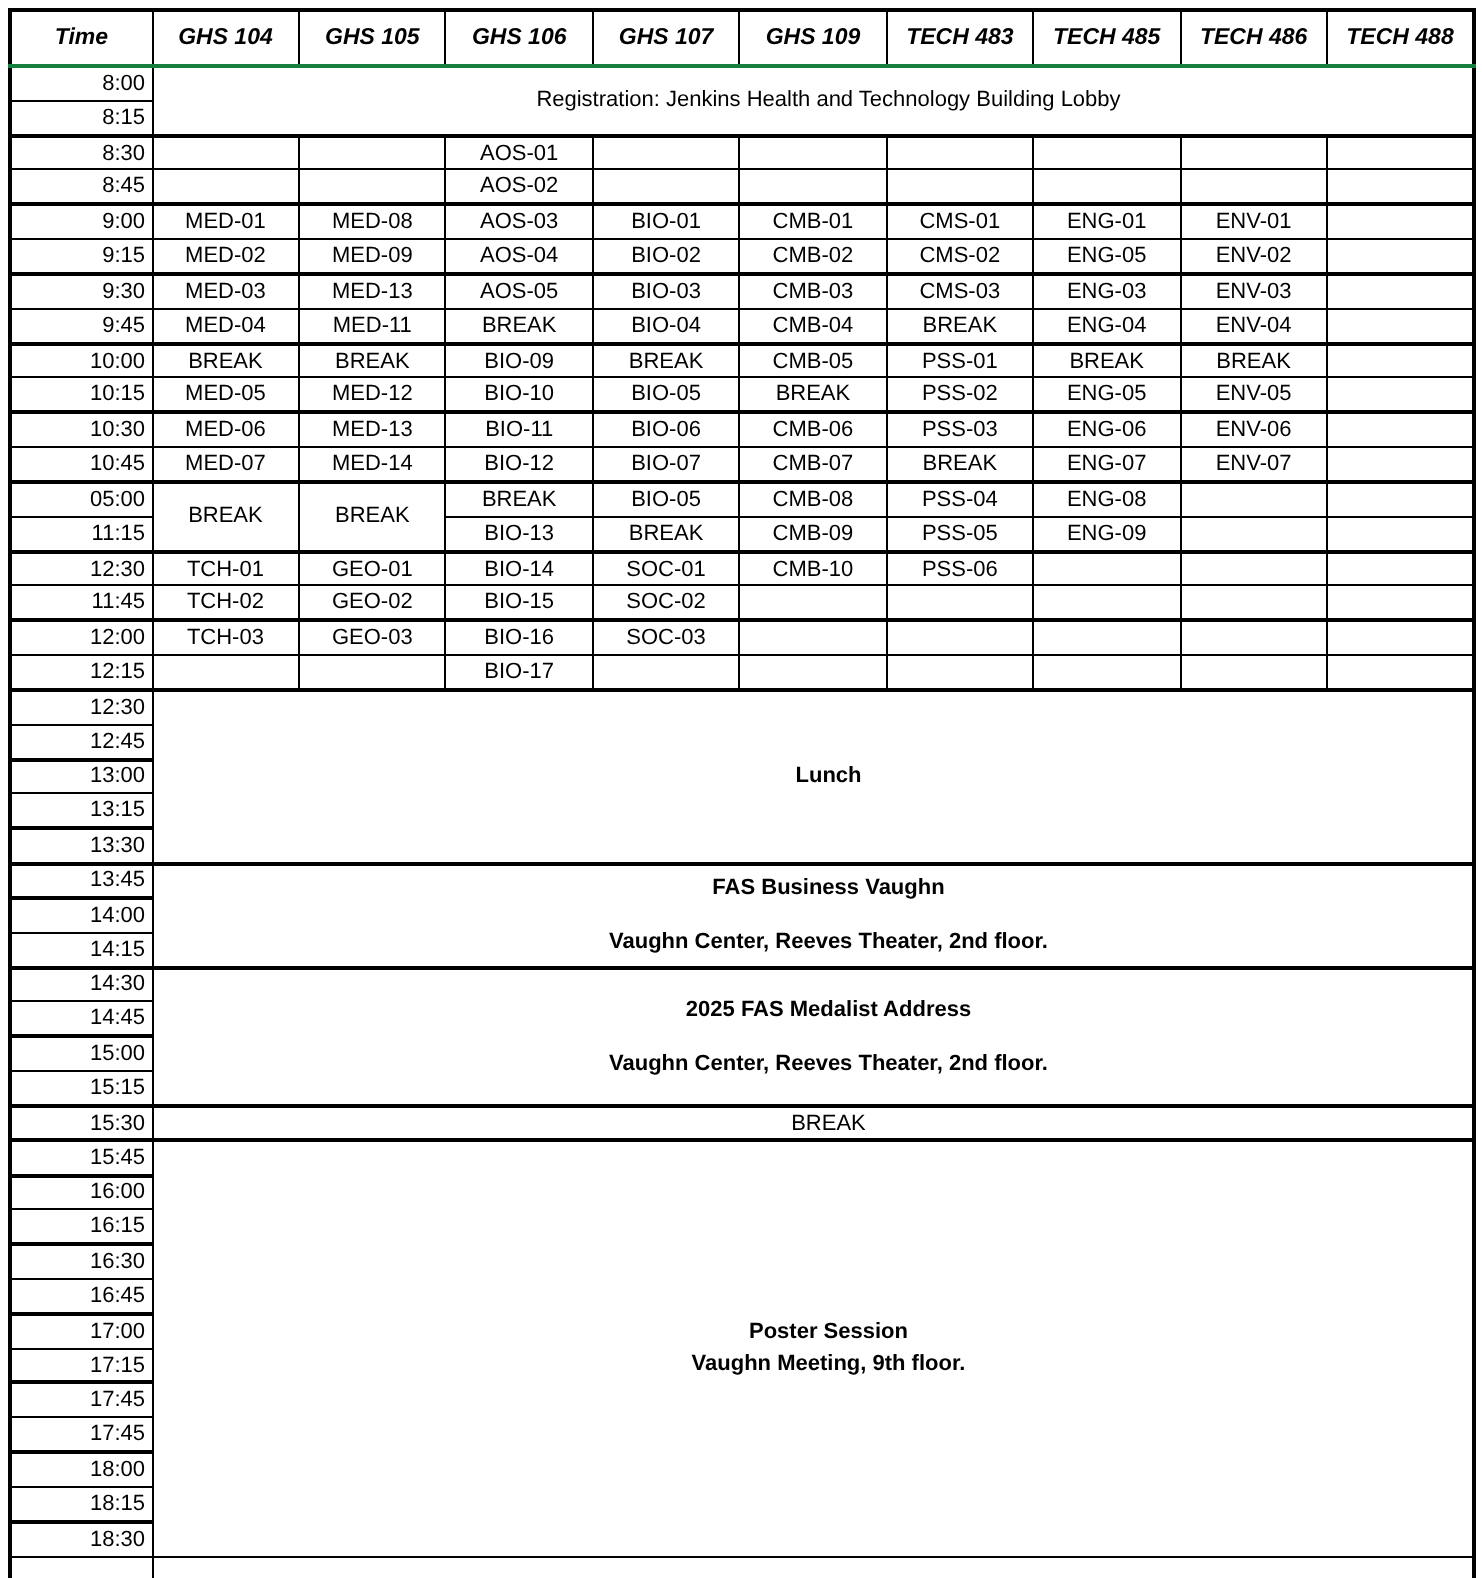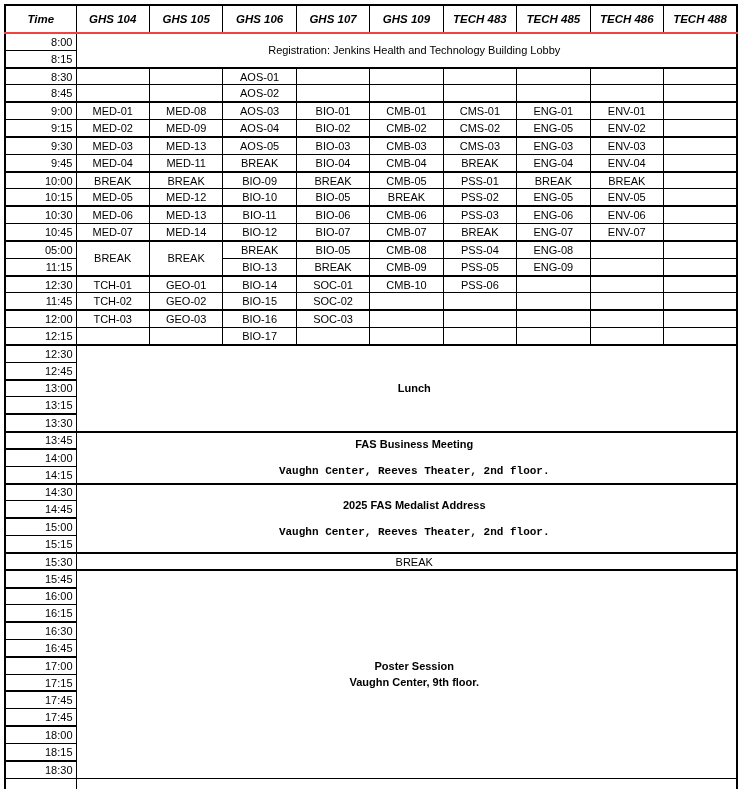--- a/index.html
+++ b/index.html
@@ -26,21 +26,21 @@
     white-space: nowrap;
     color: #000;
   }
 
   thead tr { height: 28px; }
   thead th {
     font-size: 11.5px;
     font-weight: bold;
     font-style: italic;
     text-align: center;
-    border-bottom: 2px solid #ef4444;
+    border-bottom: 2px solid #15803d;
   }
 
   tbody tr { height: 17.34px; }
   tbody tr.thick > td { border-top-width: 2px; }
 
   td.time {
     text-align: right;
     padding-right: 3px;
     font-size: 11px;
     vertical-align: middle;
@@ -57,21 +57,21 @@
     white-space: normal;
   }
   td.block.bold { font-weight: bold; }
   td.block .lines {
     display: flex;
     flex-direction: column;
     align-items: center;
     justify-content: center;
     padding-left: 16px;
   }
-  td.block.gap .line + .line { margin-top: 15px; font-family: Liberation Mono, monospace; }
+  td.block.gap .line + .line { margin-top: 15px; }
   td.block.nogap .line + .line { margin-top: 4px; }
 </style>
 </head>
 <body>
 
 <div class="sheet">
   <table class="schedule">
     <colgroup>
       <col class="time-col">
       <col>
@@ -317,21 +317,21 @@
         <tr>
           <td class="time">13:15</td>
         </tr>
         <tr class="thick">
           <td class="time">13:30</td>
         </tr>
         <tr class="thick">
           <td class="time">13:45</td>
           <td class="block bold gap" colspan="9" rowspan="3">
             <div class="lines">
-              <div class="line">FAS Business Meeting</div>
+              <div class="line">FAS Business Vaughn</div>
               <div class="line">Vaughn Center, Reeves Theater, 2nd floor.</div>
             </div>
           </td>
         </tr>
         <tr class="thick">
           <td class="time">14:00</td>
         </tr>
         <tr>
           <td class="time">14:15</td>
         </tr>
@@ -359,21 +359,21 @@
             <div class="lines">
               <div class="line">BREAK</div>
             </div>
           </td>
         </tr>
         <tr class="thick">
           <td class="time">15:45</td>
           <td class="block bold nogap" colspan="9" rowspan="12">
             <div class="lines">
               <div class="line">Poster Session</div>
-              <div class="line">Vaughn Center, 9th floor.</div>
+              <div class="line">Vaughn Meeting, 9th floor.</div>
             </div>
           </td>
         </tr>
         <tr class="thick">
           <td class="time">16:00</td>
         </tr>
         <tr>
           <td class="time">16:15</td>
         </tr>
         <tr class="thick">

